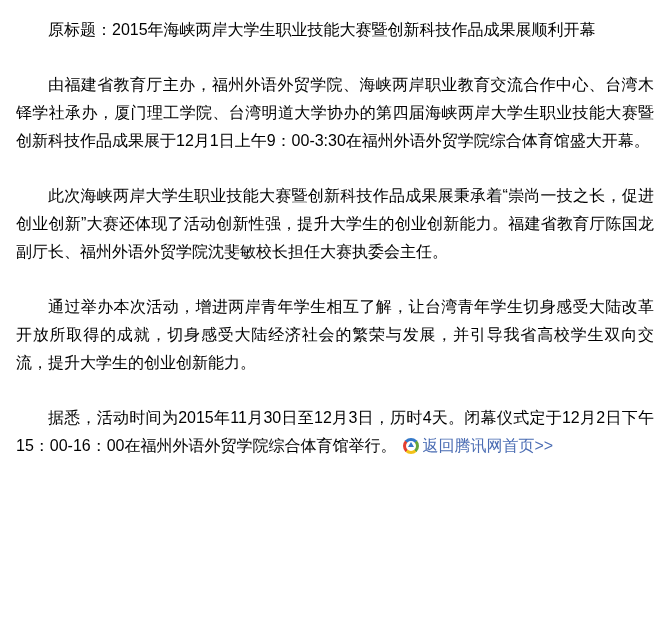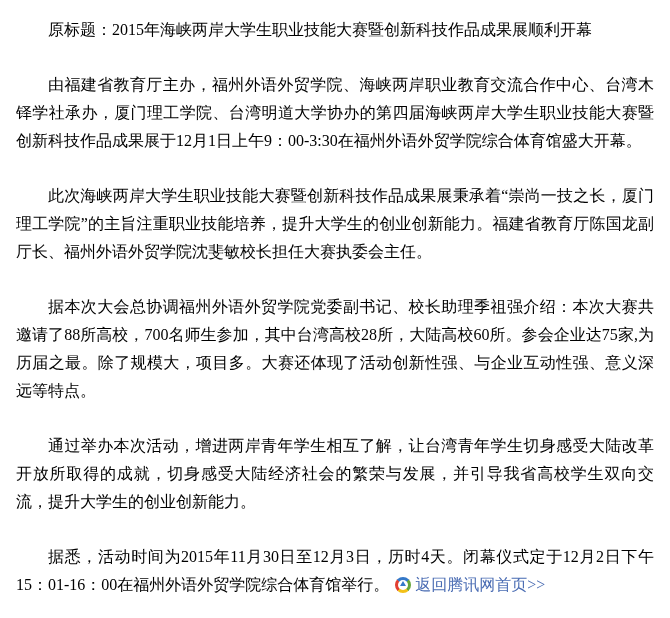--- a/index.html
+++ b/index.html
@@ -9,21 +9,21 @@
   }
   body {
     width: 670px;
     height: 618px;
     overflow: hidden;
   }
   .article {
     box-sizing: border-box;
     width: 670px;
     padding: 16px 16px 0 16px;
-    font-family: Liberation Serif, serif;
+    font-family: Liberation Sans, sans-serif;
     font-size: 16px;
     line-height: 28px;
     color: var(--text, #000000);
   }
   .article p {
     margin: 0 0 27px 0;
     text-indent: 2em;
     text-align: justify;
   }
   .home-link {
@@ -65,22 +65,21 @@
   }
 </style>
 </head>
 <body>
 
 <div class="article">
   <p>原标题：2015年海峡两岸大学生职业技能大赛暨创新科技作品成果展顺利开幕</p>
 
   <p>由福建省教育厅主办，福州外语外贸学院、海峡两岸职业教育交流合作中心、台湾木铎学社承办，厦门理工学院、台湾明道大学协办的第四届海峡两岸大学生职业技能大赛暨创新科技作品成果展于12月1日上午9：00-3:30在福州外语外贸学院综合体育馆盛大开幕。</p>
 
-  <p>此次海峡两岸大学生职业技能大赛暨创新科技作品成果展秉承着“崇尚一技之长，厦门理工学院”的主旨注重职业技能培养，提升大学生的创业创新能力。福建省教育厅陈国龙副厅长、福州外语外贸学院沈斐敏校长担任大赛执委会主任。</p>
+  <p>此次海峡两岸大学生职业技能大赛暨创新科技作品成果展秉承着“崇尚一技之长，促进创业创新”大赛还体现了活动创新性强，提升大学生的创业创新能力。福建省教育厅陈国龙副厅长、福州外语外贸学院沈斐敏校长担任大赛执委会主任。</p>
 
-  <p>据本次大会总协调福州外语外贸学院党委副书记、校长助理季祖强介绍：本次大赛共邀请了88所高校，700名师生参加，其中台湾高校28所，大陆高校60所。参会企业达75家,为历届之最。除了规模大，项目多。大赛还体现了活动创新性强、与企业互动性强、意义深远等特点。</p>
 
   <p>通过举办本次活动，增进两岸青年学生相互了解，让台湾青年学生切身感受大陆改革开放所取得的成就，切身感受大陆经济社会的繁荣与发展，并引导我省高校学生双向交流，提升大学生的创业创新能力。</p>
 
   <p>
-    <span>据悉，活动时间为2015年11月30日至12月3日，历时4天。闭幕仪式定于12月2日下午15：01-16：00在福州外语外贸学院综合体育馆举行。</span><a class="home-link" href="#"><span class="tencent-icon"></span><span>返回腾讯网首页&gt;&gt;</span></a>
+    <span>据悉，活动时间为2015年11月30日至12月3日，历时4天。闭幕仪式定于12月2日下午15：00-16：00在福州外语外贸学院综合体育馆举行。</span><a class="home-link" href="#"><span class="tencent-icon"></span><span>返回腾讯网首页&gt;&gt;</span></a>
   </p>
 </div>
 
 </body></html>

